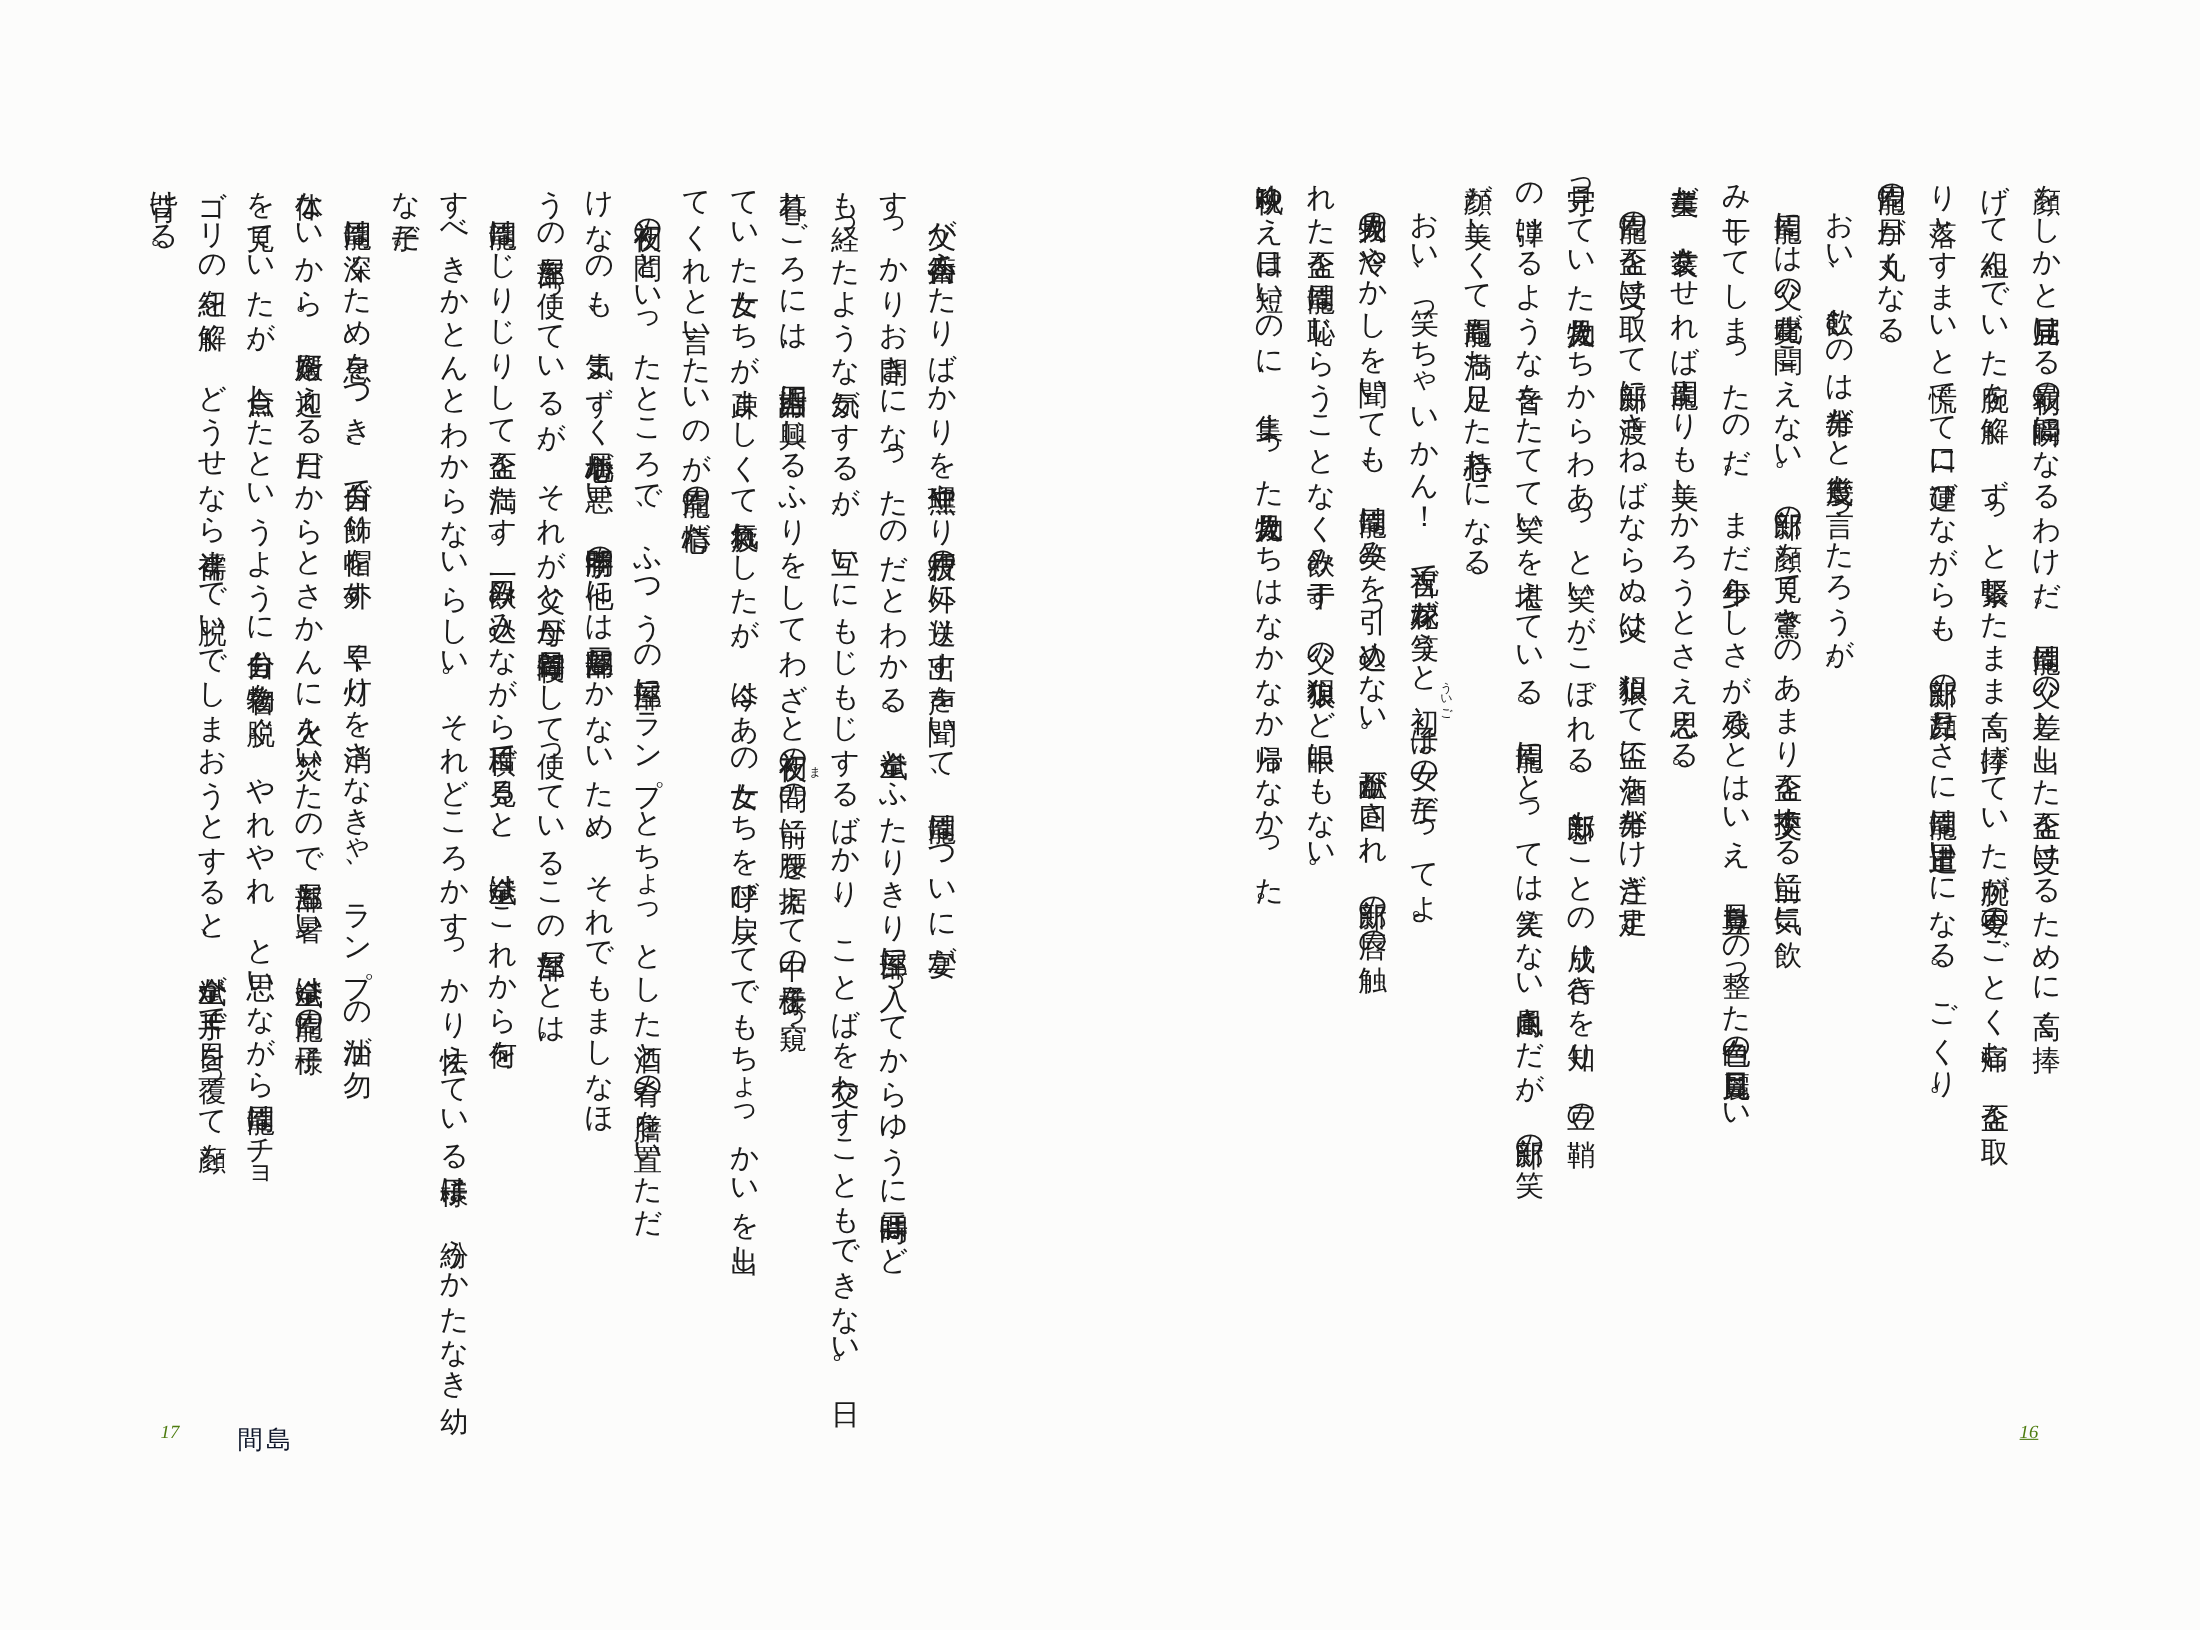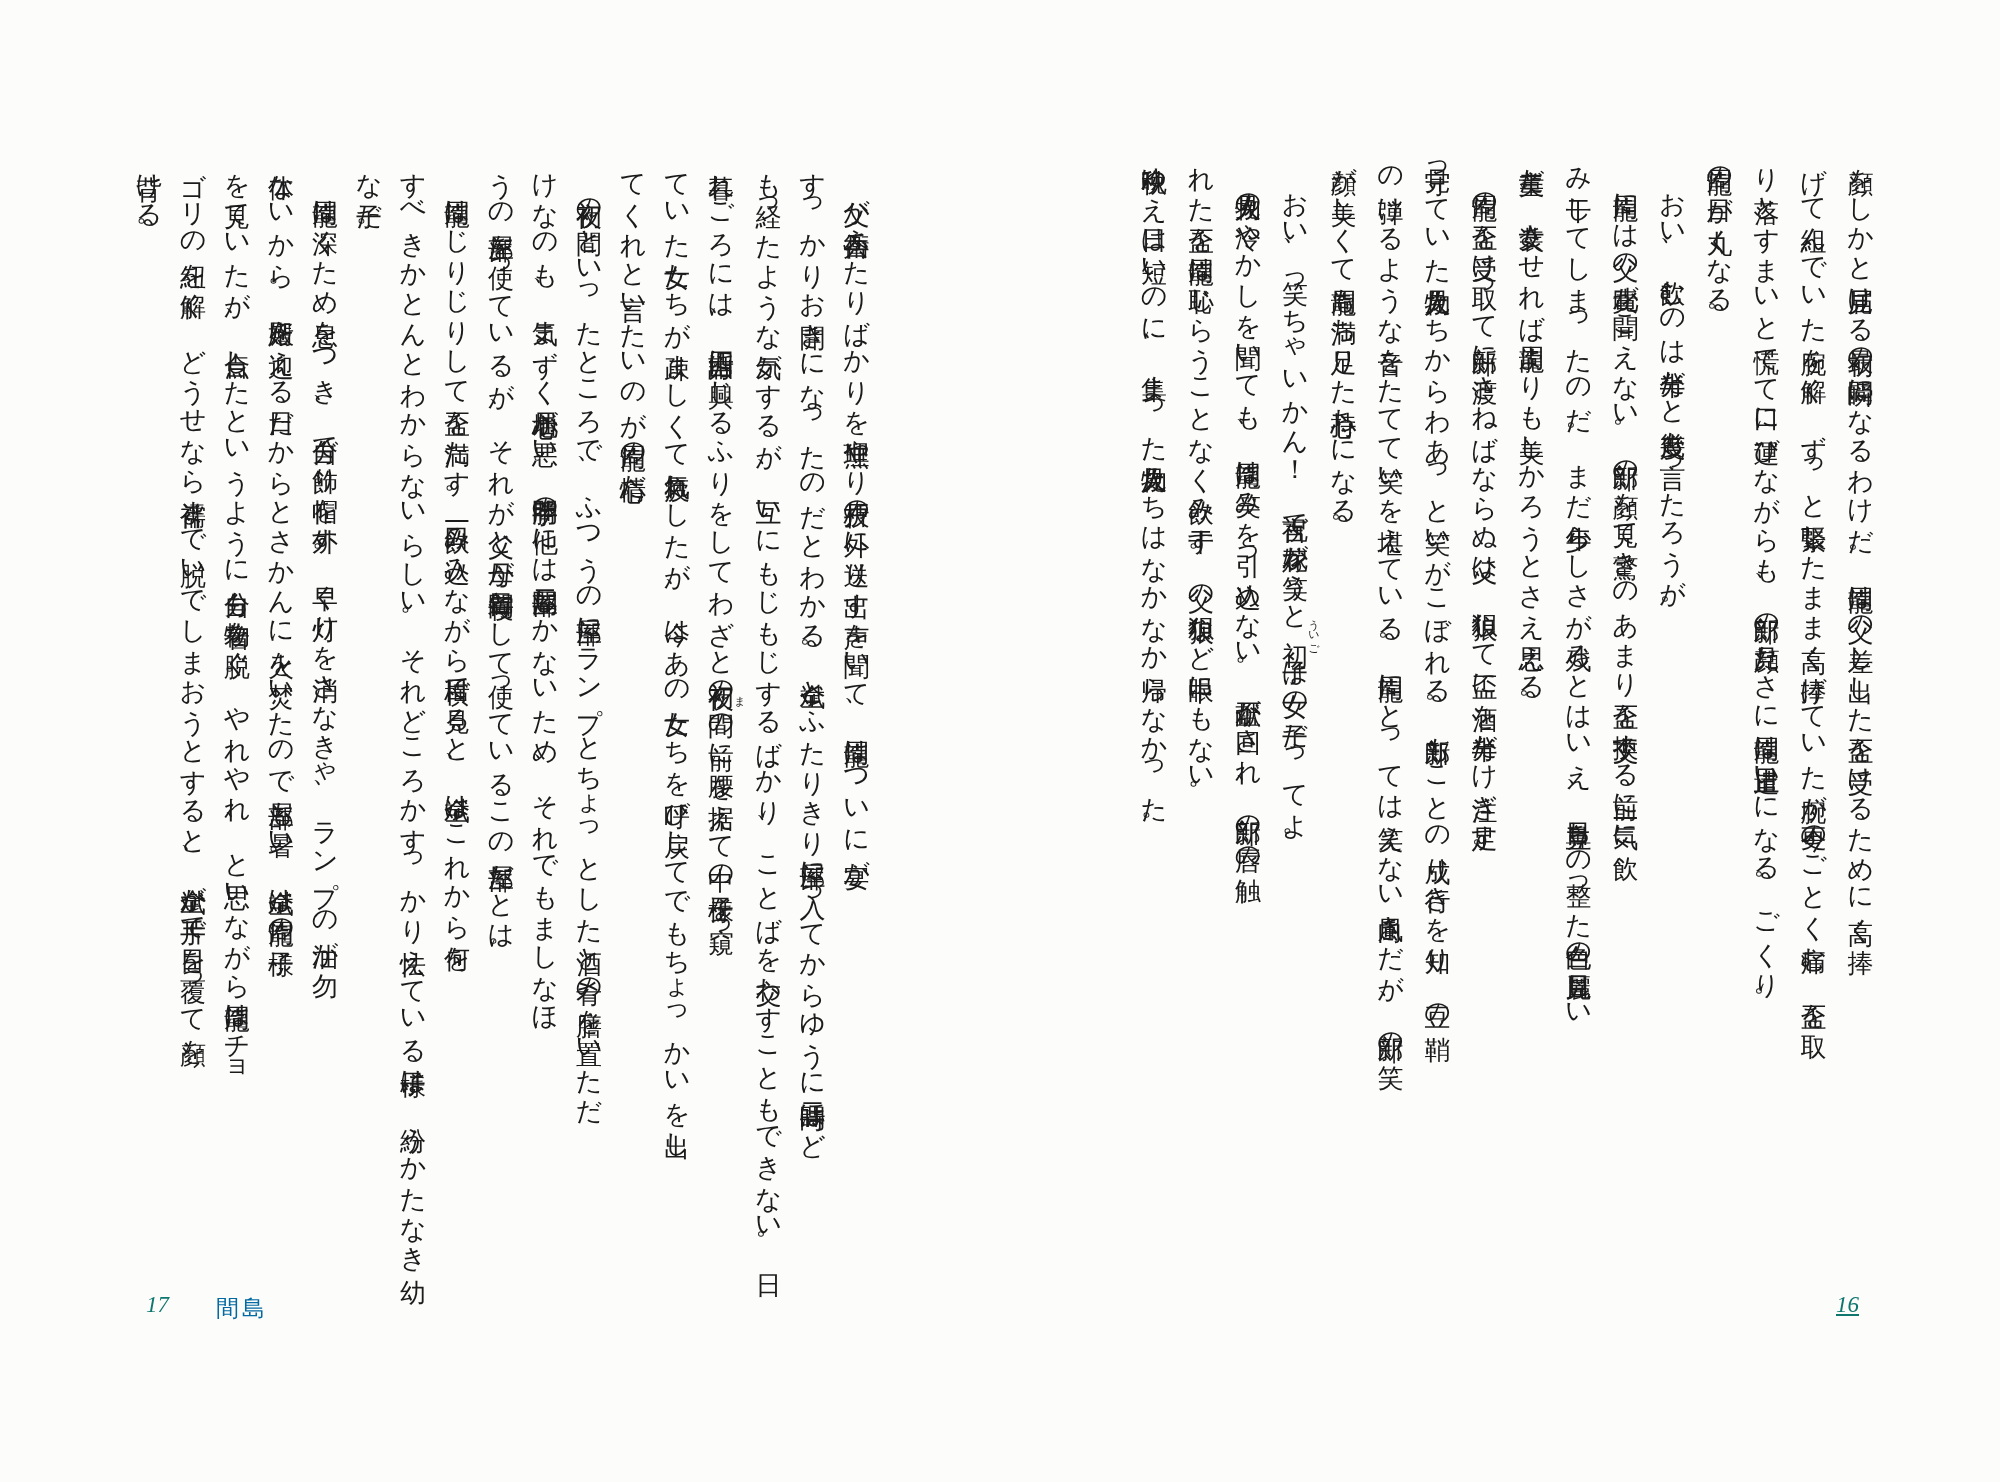--- a/index.html
+++ b/index.html
@@ -43,33 +43,33 @@
   ruby { ruby-position: over; }
   rt {
     font-size: 11px;
     letter-spacing: 0;
     font-family: "Liberation Serif", "DejaVu Serif", serif;
   }
 
   .folio {
     position: absolute;
     font-style: italic;
-    font-size: 23px;
-    color: #0f766e;
+    font-size: 17px;
+    color: #4d7c0f;
   }
   #folio-left  { left: 146px; top: 1292px; }
   #folio-right { left: 836px; top: 1292px; text-decoration: underline; }
 
   .running-head {
     position: absolute;
     left: 216px;
     top: 1293px;
     font-size: 23px;
     letter-spacing: 3px;
-    color: #0369a1;
+    color: #0f172a;
   }
 </style>
 </head>
 <body>
 
 <div class="spread">
 
   <div class="page" id="page-left">
     <div class="page-text" id="text-left">
         <div class="line indent">父が呑兵衛ふたりばかりを無理やり枝折戸の外に送り出す声を聞いて、周龍はついに宴が</div>

